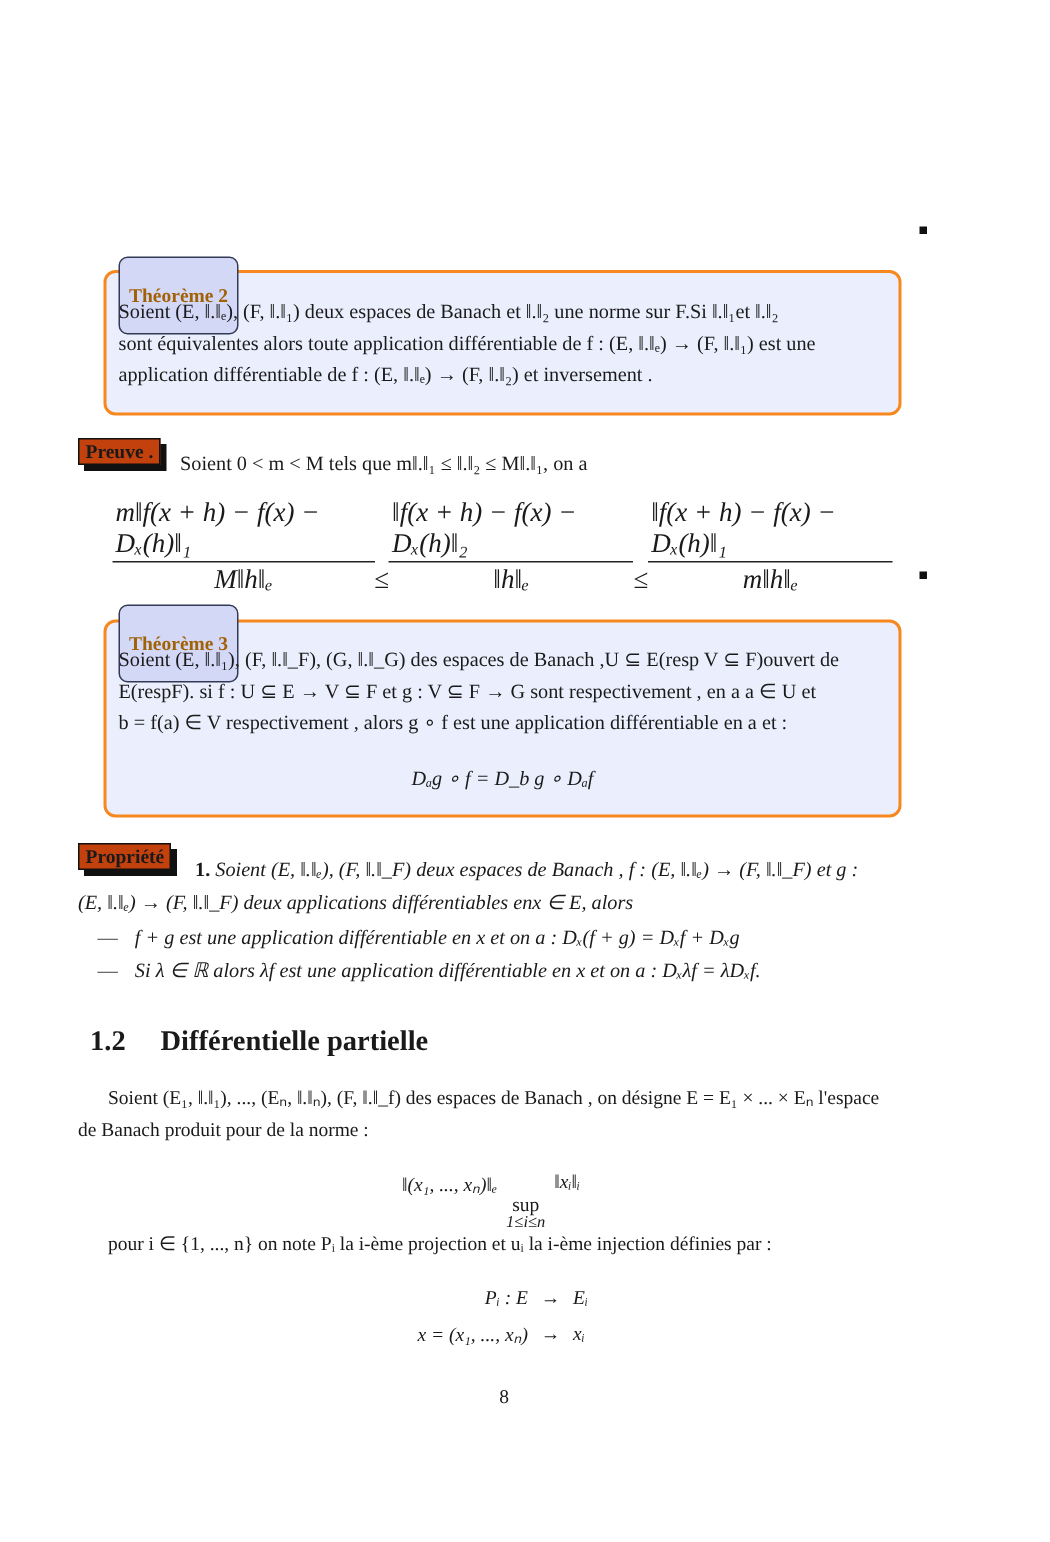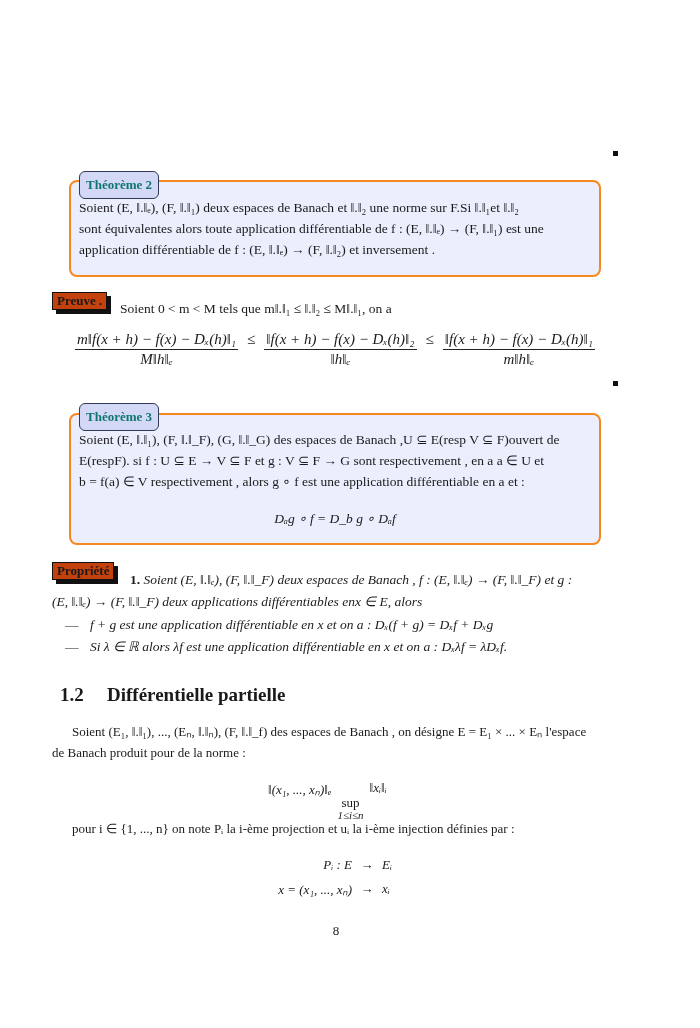--- a/index.html
+++ b/index.html
@@ -21,25 +21,25 @@
     background: #ebeefc;
     border: 2px solid #f7881f;
     border-radius: 8px;
     box-sizing: border-box;
   }
   .thm-label {
     position: absolute; left: 79px;
     background: #d4d8f7;
     border: 1.5px solid #333a55;
     border-radius: 6px;
-    padding: 4px 6px;
+    padding: 16px 6px;
     font-family: "Liberation Serif", serif;
     font-weight: bold; font-size: 13px;
     height: 18px; line-height: 17px;
-    color: #0f766e;
+    color: #a16207;
   }
   .thm-body {
     position: absolute; left: 79px; width: 512px;
     font-family: Liberation Serif, serif; font-size: 13.5px; line-height: 21px;
     text-align: justify; text-align-last: left;
   }
   .boxlabel {
     position: absolute;
     background: #c2410c;
     border: 1.5px solid #111;
@@ -67,21 +67,21 @@
   <div class="thm-label" style="top:171px;">Théorème 2</div>
   <div class="thm-body" style="top:197px;">
     <div>Soient (E, ‖.‖ₑ), (F, ‖.‖₁) deux espaces de Banach et ‖.‖₂ une norme sur F.Si ‖.‖₁et ‖.‖₂</div>
     <div>sont équivalentes alors toute application différentiable de f : (E, ‖.‖ₑ) → (F, ‖.‖₁) est une</div>
     <div>application différentiable de f : (E, ‖.‖ₑ) → (F, ‖.‖₂) et inversement .</div>
   </div>
 
   <div class="boxlabel" style="left:52px; top:292px;">Preuve .</div>
   <div class="txt" style="position:absolute; left:120px; top:299px;">Soient 0 &lt; m &lt; M tels que m‖.‖₁ ≤ ‖.‖₂ ≤ M‖.‖₁, on a</div>
 
-  <div style="position:absolute; left:75px; top:331px; width:520px; display:flex; align-items:flex-start; justify-content:space-between; font-family:'Liberation Serif', serif; font-size:15px;">
+  <div style="position:absolute; left:75px; top:331px; width:520px; display:flex; align-items:flex-end; justify-content:space-between; font-family:'Liberation Serif', serif; font-size:18px;">
     <span class="frac">
       <span class="num m">m‖f(x + h) − f(x) − Dₓ(h)‖₁</span>
       <span class="den m">M‖h‖ₑ</span>
     </span>
     <span>≤</span>
     <span class="frac">
       <span class="num m">‖f(x + h) − f(x) − Dₓ(h)‖₂</span>
       <span class="den m">‖h‖ₑ</span>
     </span>
     <span>≤</span>

